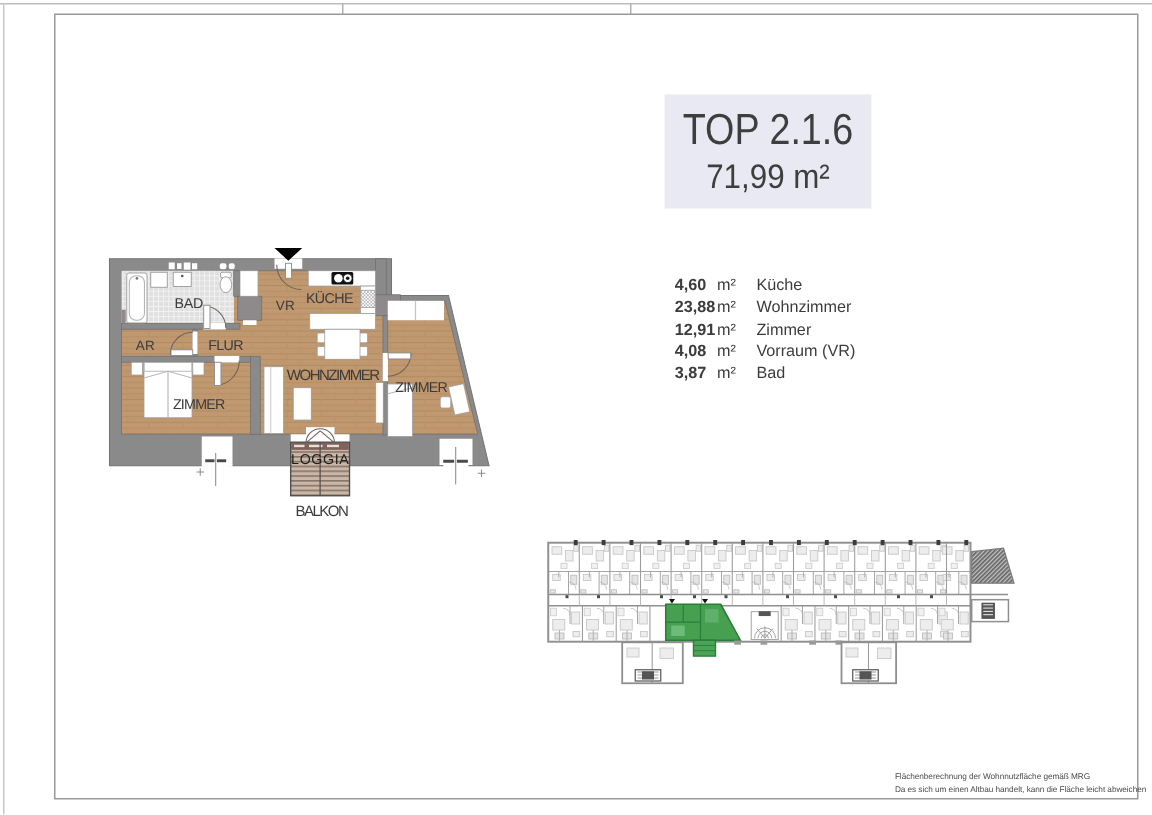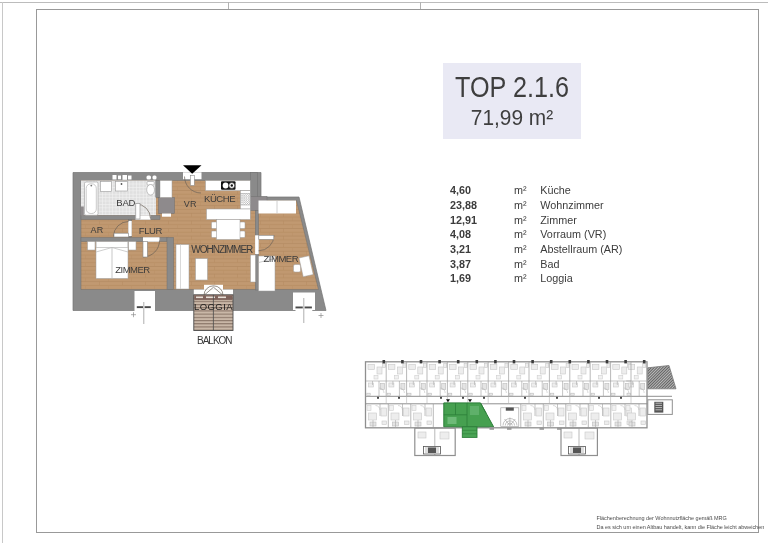--- a/index.html
+++ b/index.html
@@ -1,21 +1,21 @@
 <!DOCTYPE html>
 <html><head>
 <meta charset="utf-8">
 <style>
   html,body{margin:0;padding:0;}
   body{width:768px;height:543px;background:#ffffff;position:relative;overflow:hidden;
        font-family:"Liberation Sans",sans-serif;}
   .abs{position:absolute;}
   .row{height:14.7px;}
   .n{display:inline-block;width:28.2px;font-weight:bold;}
-  .u{display:inline-block;width:26.2px;margin-left:36px;}
+  .u{display:inline-block;width:26.2px;}
 </style>
 </head>
 <body>
 
 <div class="abs" style="left:0;top:2px;width:768px;height:1px;background:#bcbcbc;"></div>
 
 <div class="abs" style="left:2px;top:2px;width:1px;height:541px;background:#c8c8c8;"></div>
 
 <div class="abs" style="left:228px;top:2px;width:1px;height:8px;background:#b2b2b2;"></div>
 
@@ -27,23 +27,21 @@
 
 <div class="abs" style="left:443px;top:72.9px;width:138px;text-align:center;color:#3e3e3e;font-size:29px;line-height:29px;letter-spacing:0;transform:scaleX(0.868);transform-origin:50% 50%;">TOP 2.1.6</div>
 
 <div class="abs" style="left:443px;top:105.8px;width:138px;text-align:center;color:#3e3e3e;font-size:22.7px;line-height:23px;letter-spacing:0;transform:scaleX(0.92);transform-origin:50% 50%;">71,99 m²</div>
 
 <div class="abs" style="left:449.9px;top:183.2px;font-size:10.8px;color:#3c3c3c;line-height:14.7px;">
 <div class="row"><span class="n">4,60</span><span class="u">m²</span>Küche</div>
 <div class="row"><span class="n">23,88</span><span class="u">m²</span>Wohnzimmer</div>
 <div class="row"><span class="n">12,91</span><span class="u">m²</span>Zimmer</div>
 <div class="row"><span class="n">4,08</span><span class="u">m²</span>Vorraum (VR)</div>
-<div class="row"><span class="n">3,21</span><span class="u">m²</span>Abstellraum (AR)</div>
 <div class="row"><span class="n">3,87</span><span class="u">m²</span>Bad</div>
-<div class="row"><span class="n">1,69</span><span class="u">m²</span>Loggia</div>
 </div>
 
 <svg class="abs" style="left:60px;top:158px;" width="280" height="195" viewBox="60 158 280 195">
   <defs>
     <pattern id="wood" width="23" height="7.6" patternUnits="userSpaceOnUse">
       <rect width="23" height="7.6" fill="#c09870"></rect>
       <rect y="0" width="23" height="0.7" fill="#b38b62"></rect>
       <rect y="3.8" width="23" height="0.7" fill="#b88f64"></rect>
       <rect y="1.6" width="23" height="0.5" fill="#c59d73"></rect>
       <rect x="7" y="0" width="0.6" height="3.8" fill="#b78d63"></rect>

